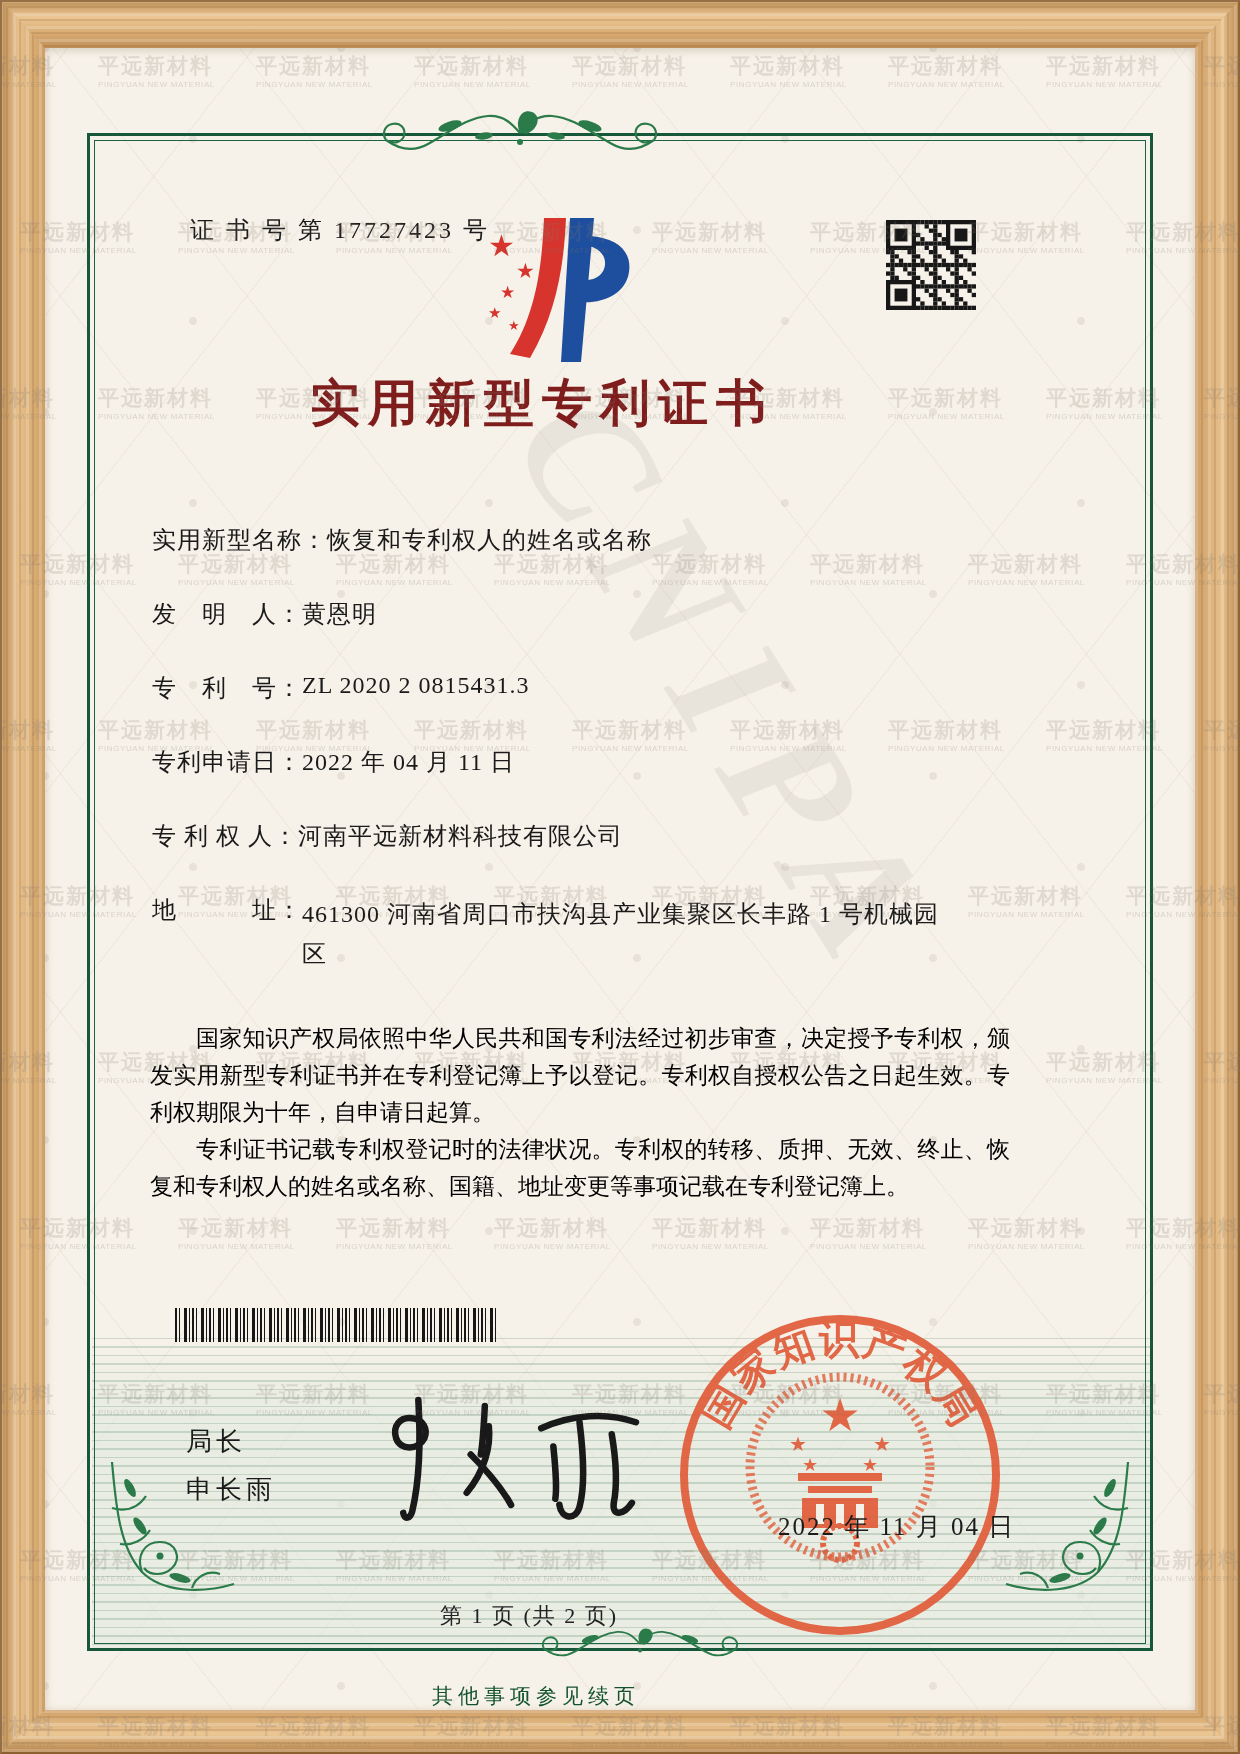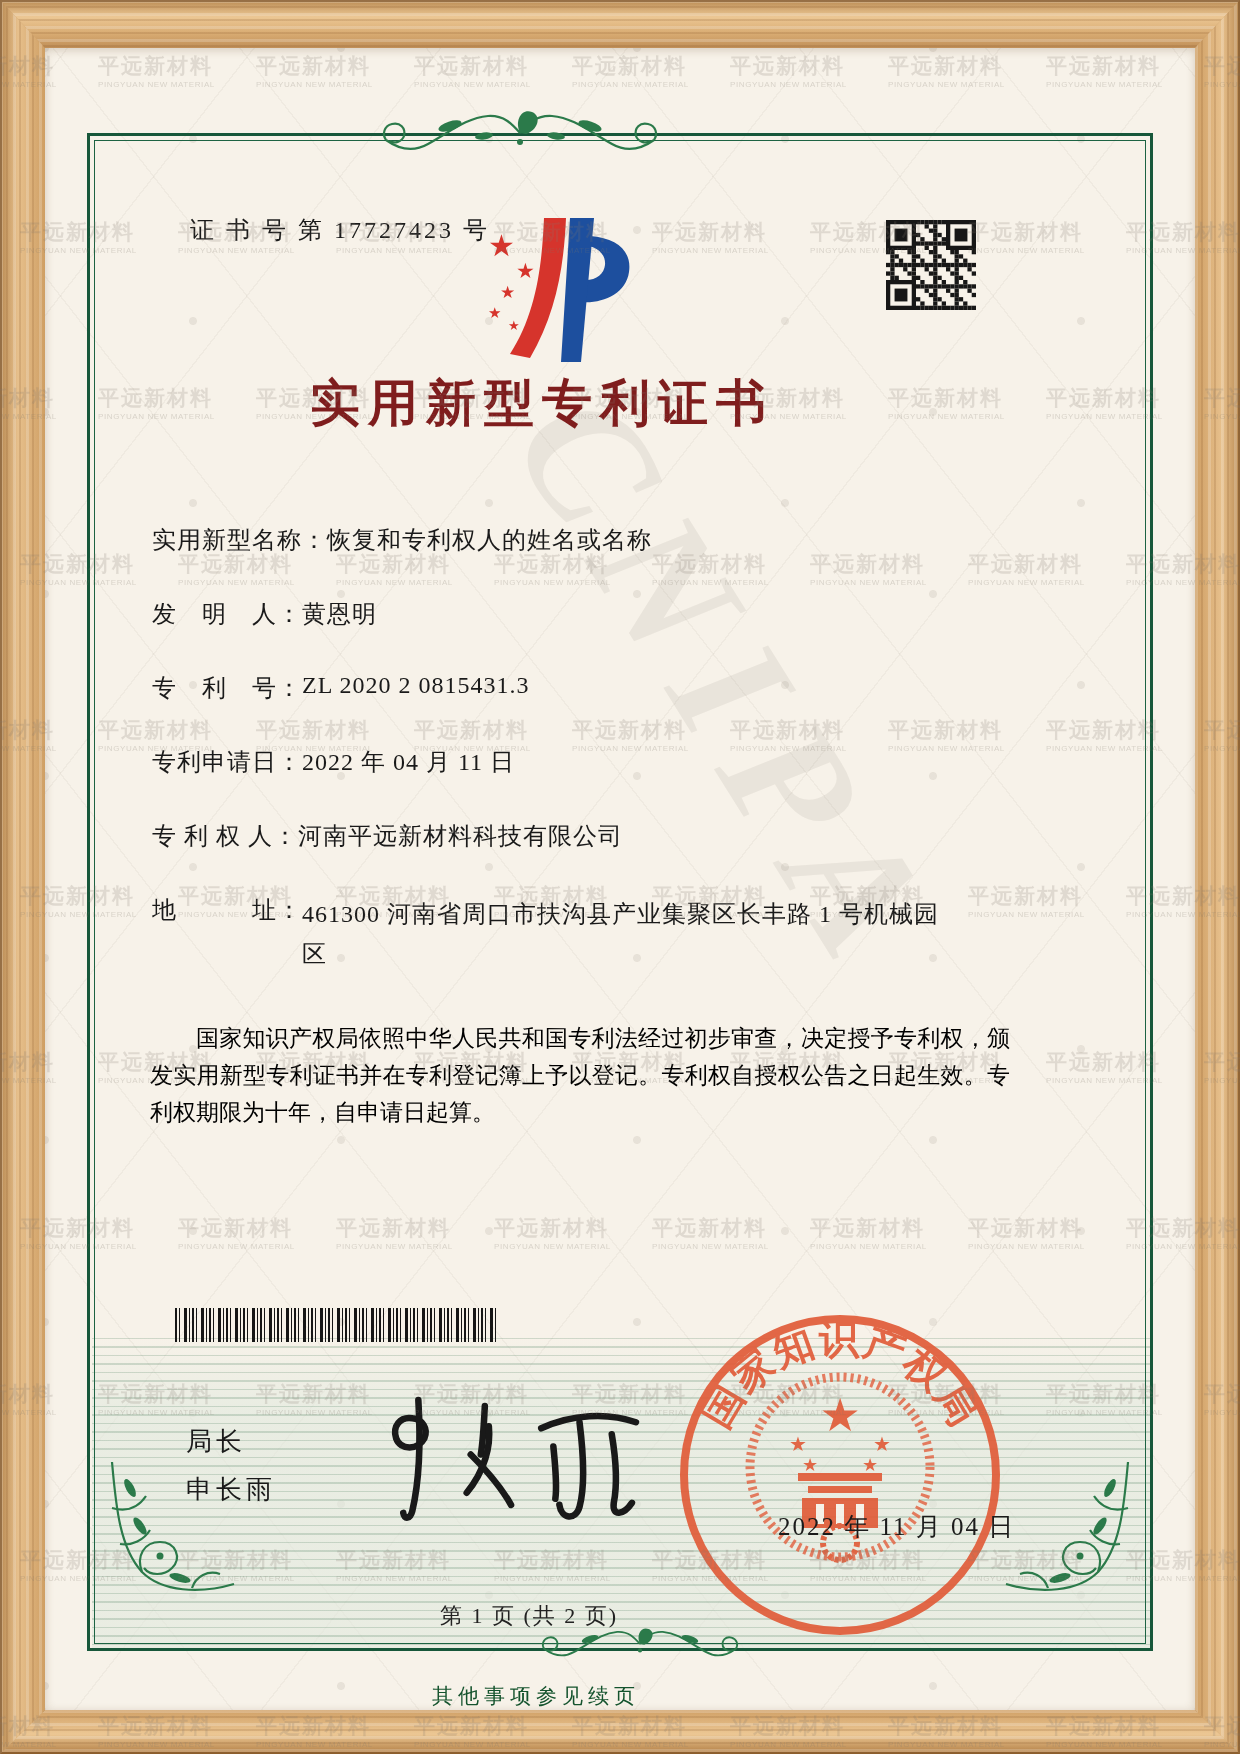--- a/index.html
+++ b/index.html
@@ -371,20 +371,21 @@
   <span class="lbl">专 利 权 人：</span><span class="val">河南平远新材料科技有限公司</span>
 </div>
 <div class="abs row row-addr" style="top:894px;">
   <span class="lbl">地　　　址：</span><span class="val">461300 河南省周口市扶沟县产业集聚区长丰路 1 号机械园区</span>
 </div>
 <div class="abs row" style="top:968px;width:1000px;">
 </div>
 
 <div class="abs paras">
   <p>国家知识产权局依照中华人民共和国专利法经过初步审查，决定授予专利权，颁发实用新型专利证书并在专利登记簿上予以登记。专利权自授权公告之日起生效。专利权期限为十年，自申请日起算。</p>
+  <p>专利证书记载专利权登记时的法律状况。专利权的转移、质押、无效、终止、恢复和专利权人的姓名或名称、国籍、地址变更等事项记载在专利登记簿上。</p>
 </div>
 
 <div class="abs barcode"></div>
 
 <div class="abs signer-title">局长</div>
 <div class="abs signer-name">申长雨</div>
 
 <div class="abs signature">
   <svg width="272" height="131" viewBox="0 0 270 130">
     <g stroke="#191919" stroke-width="6.5" stroke-linecap="round" fill="none">

